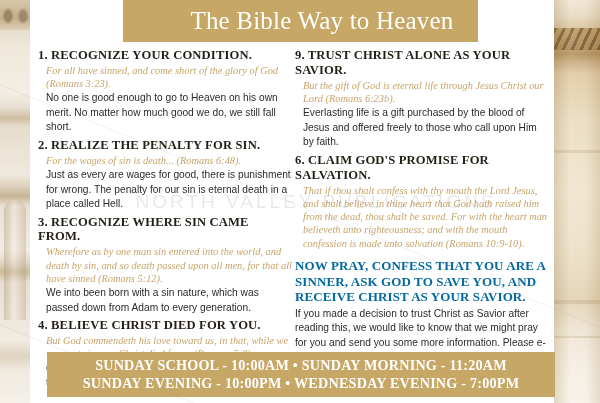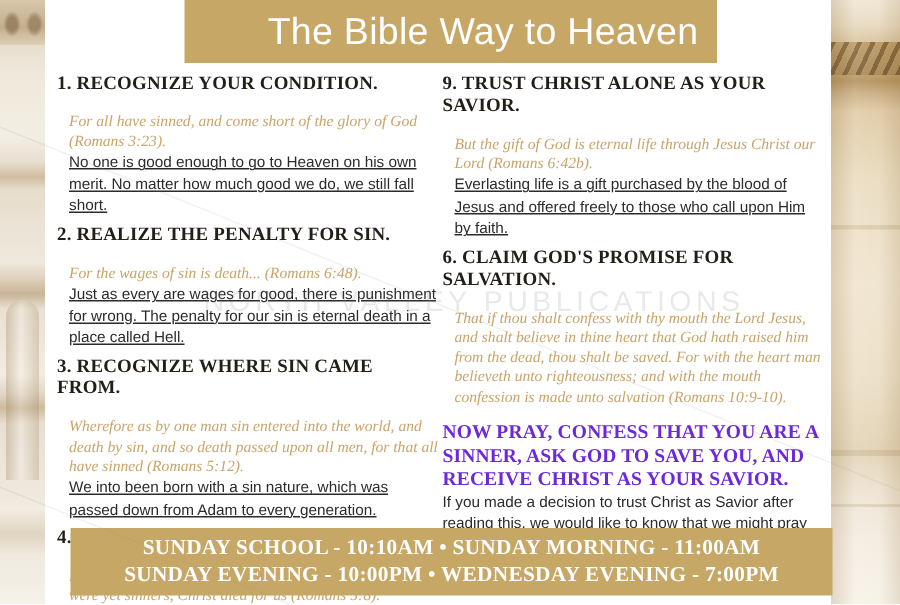--- a/index.html
+++ b/index.html
@@ -123,21 +123,21 @@
     top: 0;
     width: 355px;
     height: 42px;
     background: #c7a765;
     display: flex;
     align-items: center;
     justify-content: center;
   }
   .header-title {
     color: #ffffff;
-    font-family: Liberation Sans, sans-serif;
+    font-family: Liberation Serif, serif;
     font-size: 25px;
     font-weight: normal;
     letter-spacing: 0.2px;
     white-space: nowrap;
     margin-left: 43px;
   }
 
   
   .columns {
     position: absolute;
@@ -159,37 +159,36 @@
     letter-spacing: 0.15px;
     margin: 0 0 1px 0;
     line-height: 1.18;
   }
   .scripture {
     font-family: "Liberation Serif", serif;
     font-style: italic;
     font-size: 10.4px;
     color: #c8a469;
     line-height: 1.28;
-    margin: 12px 0 1px 8px;
+    margin: 1px 0 1px 8px;
   }
   .explain {
     font-family: "Liberation Sans", sans-serif;
     font-size: 10.2px;
     color: #2b2b2b;
     line-height: 1.42;
     margin: 0 0 3px 8px;
-    text-decoration: underline;
   }
   .point-block { margin-bottom: 2px; }
 
   .cta-title {
     font-family: "Liberation Serif", serif;
     font-weight: bold;
     font-size: 13px;
-    color: #6d28d9;
+    color: #0369a1;
     line-height: 1.2;
     margin: 8px 0 2px 0;
     letter-spacing: 0.1px;
   }
   .cta-body {
     font-family: "Liberation Sans", sans-serif;
     font-size: 10.2px;
     color: #2b2b2b;
     line-height: 1.42;
     margin: 0 0 0 0;
@@ -292,40 +291,40 @@
         <div class="scripture">But God commendeth his love toward us, in that, while we were yet sinners, Christ died for us (Romans 5:8).</div>
         <div class="explain">Christ's great love for us was shown when He died on the cross to pay our sin debt.</div>
       </div>
 
     </div>
 
     <div class="col">
 
       <div class="point-block">
         <div class="point-title">9. TRUST CHRIST ALONE AS YOUR SAVIOR.</div>
-        <div class="scripture">But the gift of God is eternal life through Jesus Christ our Lord (Romans 6:42b).</div>
+        <div class="scripture">But the gift of God is eternal life through Jesus Christ our Lord (Romans 6:23b).</div>
         <div class="explain">Everlasting life is a gift purchased by the blood of Jesus and offered freely to those who call upon Him by faith.</div>
       </div>
 
       <div class="point-block">
         <div class="point-title">6. CLAIM GOD'S PROMISE FOR SALVATION.</div>
         <div class="scripture">That if thou shalt confess with thy mouth the Lord Jesus, and shalt believe in thine heart that God hath raised him from the dead, thou shalt be saved. For with the heart man believeth unto righteousness; and with the mouth confession is made unto salvation (Romans 10:9-10).</div>
       </div>
 
       <div>
         <div class="cta-title">NOW PRAY, CONFESS THAT YOU ARE A SINNER, ASK GOD TO SAVE YOU, AND RECEIVE CHRIST AS YOUR SAVIOR.</div>
         <div class="cta-body">If you made a decision to trust Christ as Savior after reading this, we would like to know that we might pray for you and send you some more information. Please e-mail us at info@cbcherndon.org.</div>
       </div>
 
     </div>
 
   </div>
 
   <div class="footer-bar">
-    <div class="footer-line">SUNDAY SCHOOL - 10:10AM • SUNDAY MORNING - 11:00AM</div>
+    <div class="footer-line">SUNDAY SCHOOL - 10:00AM • SUNDAY MORNING - 11:20AM</div>
     <div class="footer-line">SUNDAY EVENING - 10:00PM • WEDNESDAY EVENING - 7:00PM</div>
   </div>
 
   <div class="watermark">
     <div class="wm-line wm-l1"></div>
     <div class="wm-line wm-l2"></div>
     <div class="watermark-text">NORTH VALLEY PUBLICATIONS</div>
   </div>
 
 </div>

